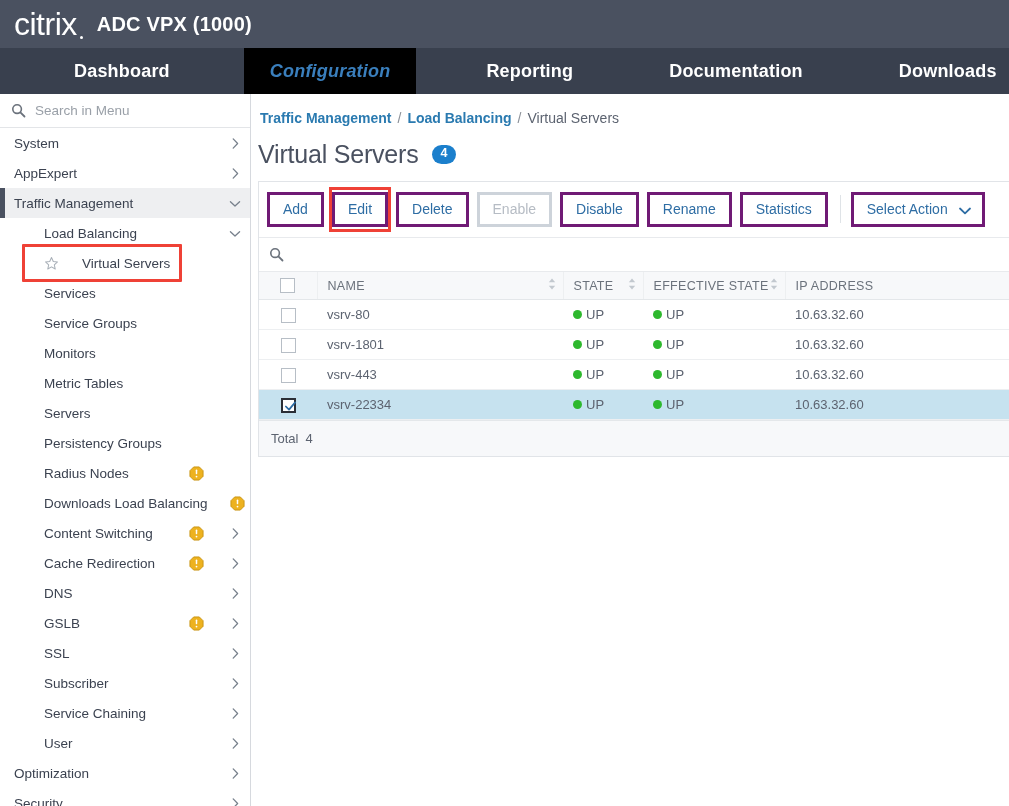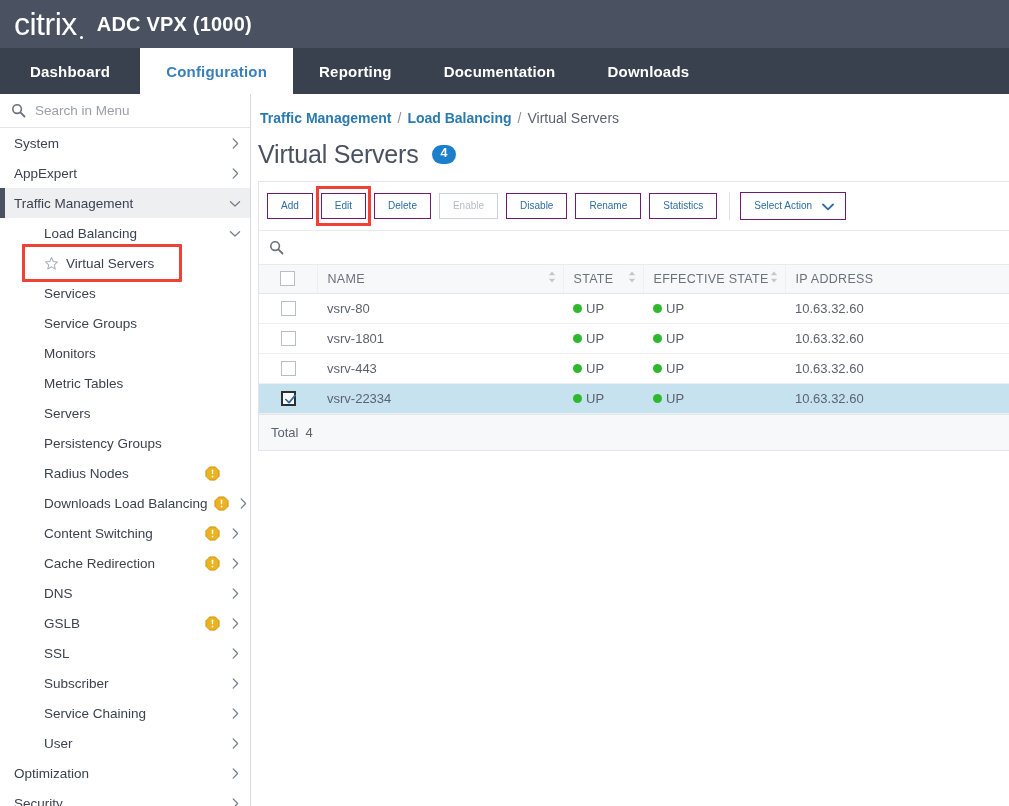--- a/index.html
+++ b/index.html
@@ -49,29 +49,31 @@
     background: #39404e;
     display: flex;
     align-items: stretch;
   }
   .tab {
     display: flex;
     align-items: center;
     justify-content: center;
     padding: 12px 26px;
     color: #ffffff;
-    font-size: 15px;
+    font-size: 18px;
     font-weight: bold;
     cursor: pointer;
     letter-spacing: 0.2px;
+    margin-left: 44px;
   }
   .tab.first { padding-left: 30px; padding-right: 30px; }
   .tab.active {
-    background: #ffffff;
+    background: #000000;
     color: #3a7fbd;
+    font-style: italic;
   }
 
   
   .body-split {
     display: flex;
     height: calc(806px - 48px - 46px);
   }
 
   
   .sidebar {
@@ -101,20 +103,21 @@
 
   .nav-item {
     display: flex;
     align-items: center;
     height: 30px;
     font-size: 13.5px;
     color: #3b4250;
     cursor: pointer;
     position: relative;
     padding-right: 8px;
+    gap: 16px;
   }
   .nav-item .label { flex: 1; white-space: nowrap; }
   .nav-item.lvl0 { padding-left: 14px; }
   .nav-item.lvl1 { padding-left: 44px; }
   .nav-item.lvl2 { padding-left: 44px; }
   .nav-item.active-parent {
     background: #eeeff1;
   }
   .nav-item.active-parent::before {
     content: "";
@@ -199,25 +202,25 @@
   }
   .toolbar {
     display: flex;
     align-items: center;
     padding: 10px 8px;
     background: #ffffff;
     border-bottom: 1px solid #e8eaed;
     position: relative;
   }
   .btn {
-    border: 1px solid #701a75;
+    border: 3px solid #701a75;
     background: #ffffff;
     color: #2e6da4;
     font-family: "Liberation Sans", sans-serif;
-    font-size: 10px;
+    font-size: 14px;
     padding: 6px 13px;
     margin-right: 8px;
     cursor: pointer;
     line-height: 1.2;
     white-space: nowrap;
   }
   .btn.disabled {
     border-color: #cdd3da;
     color: #b6bcc4;
     cursor: default;

